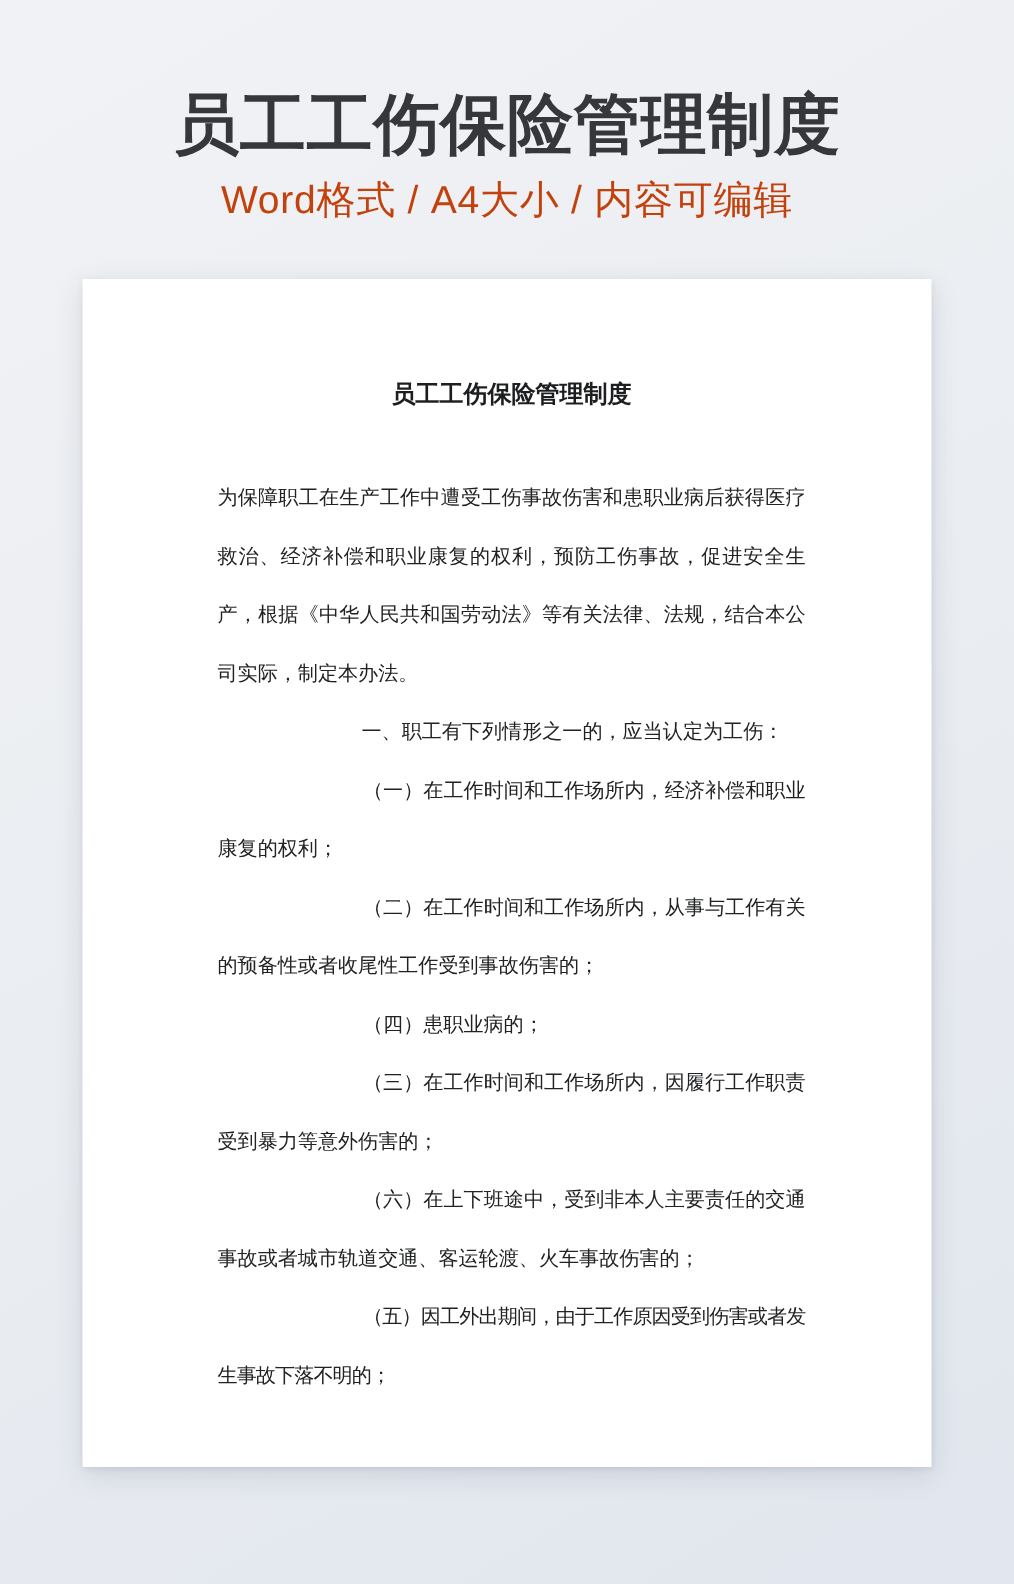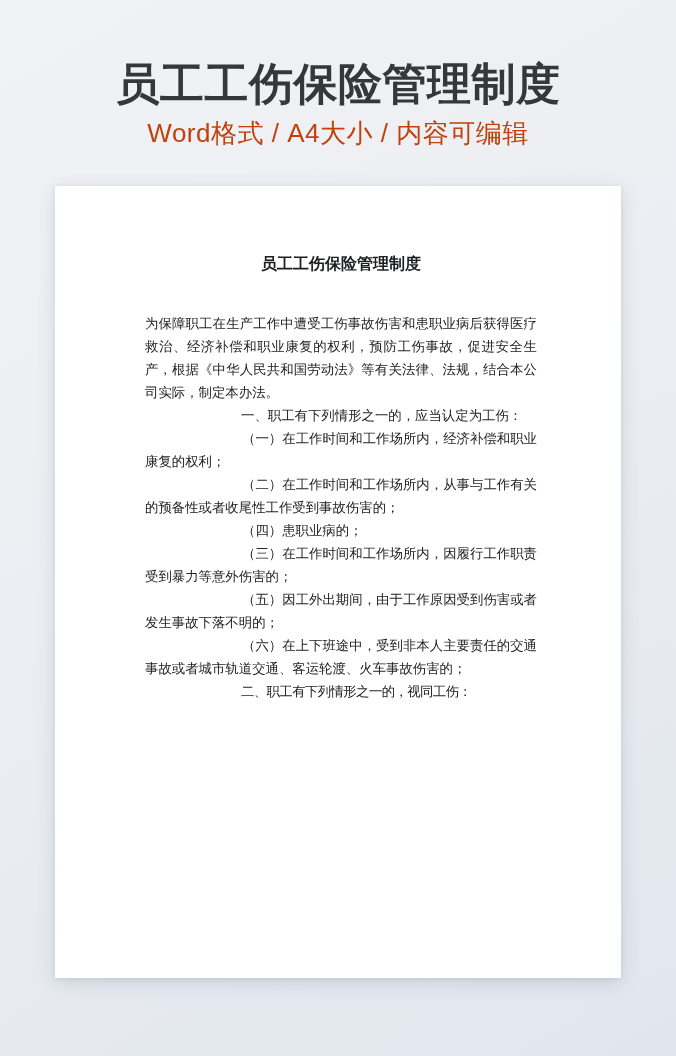--- a/index.html
+++ b/index.html
@@ -54,21 +54,21 @@
     line-height: 20px;
     font-weight: 700;
     color: #1d1e20;
   }
   .doc-body {
     margin-top: 38px;
   }
   .doc-body p {
     margin: 0;
     font-size: 13.4px;
-    line-height: 23px;
+    line-height: 39px;
     color: #212224;
     text-align: justify;
     font-weight: 400;
   }
   .indent-none    { text-indent: 0; }
   .indent-section { text-indent: 96px; }
   .indent-item    { text-indent: 97px; }
   
   .doc-body p:last-child { letter-spacing: -0.6px; }
 </style>
@@ -82,17 +82,16 @@
 
 <div class="page">
   <h2 class="doc-title">员工工伤保险管理制度</h2>
   <div class="doc-body">
       <p class="indent-none">为保障职工在生产工作中遭受工伤事故伤害和患职业病后获得医疗救治、经济补偿和职业康复的权利，预防工伤事故，促进安全生产，根据《中华人民共和国劳动法》等有关法律、法规，结合本公司实际，制定本办法。</p>
       <p class="indent-section">一、职工有下列情形之一的，应当认定为工伤：</p>
       <p class="indent-item">（一）在工作时间和工作场所内，经济补偿和职业康复的权利；</p>
       <p class="indent-item">（二）在工作时间和工作场所内，从事与工作有关的预备性或者收尾性工作受到事故伤害的；</p>
       <p class="indent-item">（四）患职业病的；</p>
       <p class="indent-item">（三）在工作时间和工作场所内，因履行工作职责受到暴力等意外伤害的；</p>
+      <p class="indent-item">（六）在上下班途中，受到非本人主要责任的交通事故或者城市轨道交通、客运轮渡、火车事故伤害的；</p>
       <p class="indent-item">（五）因工外出期间，由于工作原因受到伤害或者发生事故下落不明的；</p>
-      <p class="indent-item">（六）在上下班途中，受到非本人主要责任的交通事故或者城市轨道交通、客运轮渡、火车事故伤害的；</p>
-      <p class="indent-section">二、职工有下列情形之一的，视同工伤：</p>
     </div>
 </div>
 
 </body></html>

